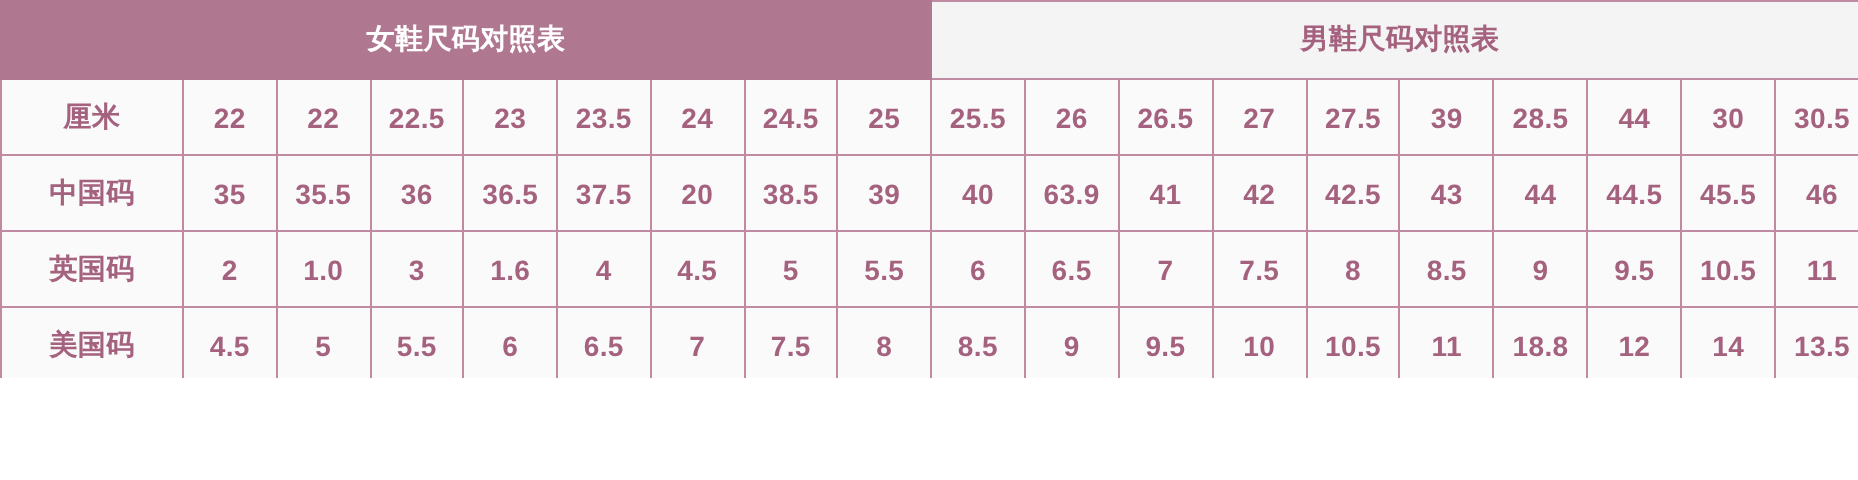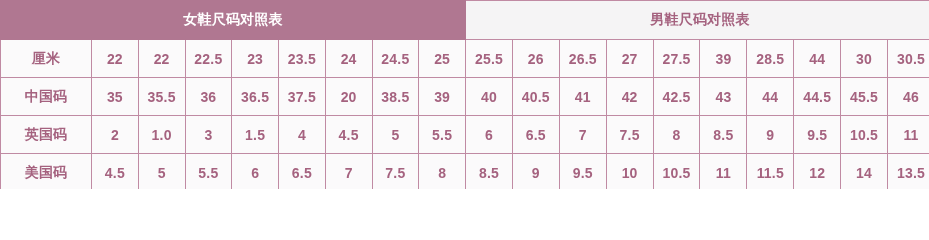--- a/index.html
+++ b/index.html
@@ -135,37 +135,37 @@
       <td class="row-label">中国码</td>
       <td class="data-cell">35</td>
       <td class="data-cell">35.5</td>
       <td class="data-cell">36</td>
       <td class="data-cell">36.5</td>
       <td class="data-cell">37.5</td>
       <td class="data-cell">20</td>
       <td class="data-cell">38.5</td>
       <td class="data-cell">39</td>
       <td class="data-cell">40</td>
-      <td class="data-cell">40.5</td>
+      <td class="data-cell">63.9</td>
       <td class="data-cell">41</td>
       <td class="data-cell">42</td>
       <td class="data-cell">42.5</td>
       <td class="data-cell">43</td>
       <td class="data-cell">44</td>
       <td class="data-cell">44.5</td>
       <td class="data-cell">45.5</td>
       <td class="data-cell">46</td>
     </tr>
 
     <tr class="data-row">
       <td class="row-label">英国码</td>
       <td class="data-cell">2</td>
       <td class="data-cell">1.0</td>
       <td class="data-cell">3</td>
-      <td class="data-cell">1.5</td>
+      <td class="data-cell">1.6</td>
       <td class="data-cell">4</td>
       <td class="data-cell">4.5</td>
       <td class="data-cell">5</td>
       <td class="data-cell">5.5</td>
       <td class="data-cell">6</td>
       <td class="data-cell">6.5</td>
       <td class="data-cell">7</td>
       <td class="data-cell">7.5</td>
       <td class="data-cell">8</td>
       <td class="data-cell">8.5</td>
@@ -184,19 +184,19 @@
       <td class="data-cell">6.5</td>
       <td class="data-cell">7</td>
       <td class="data-cell">7.5</td>
       <td class="data-cell">8</td>
       <td class="data-cell">8.5</td>
       <td class="data-cell">9</td>
       <td class="data-cell">9.5</td>
       <td class="data-cell">10</td>
       <td class="data-cell">10.5</td>
       <td class="data-cell">11</td>
-      <td class="data-cell">11.5</td>
+      <td class="data-cell">18.8</td>
       <td class="data-cell">12</td>
       <td class="data-cell">14</td>
       <td class="data-cell">13.5</td>
     </tr>
   </tbody>
 </table>
 
 </body></html>

